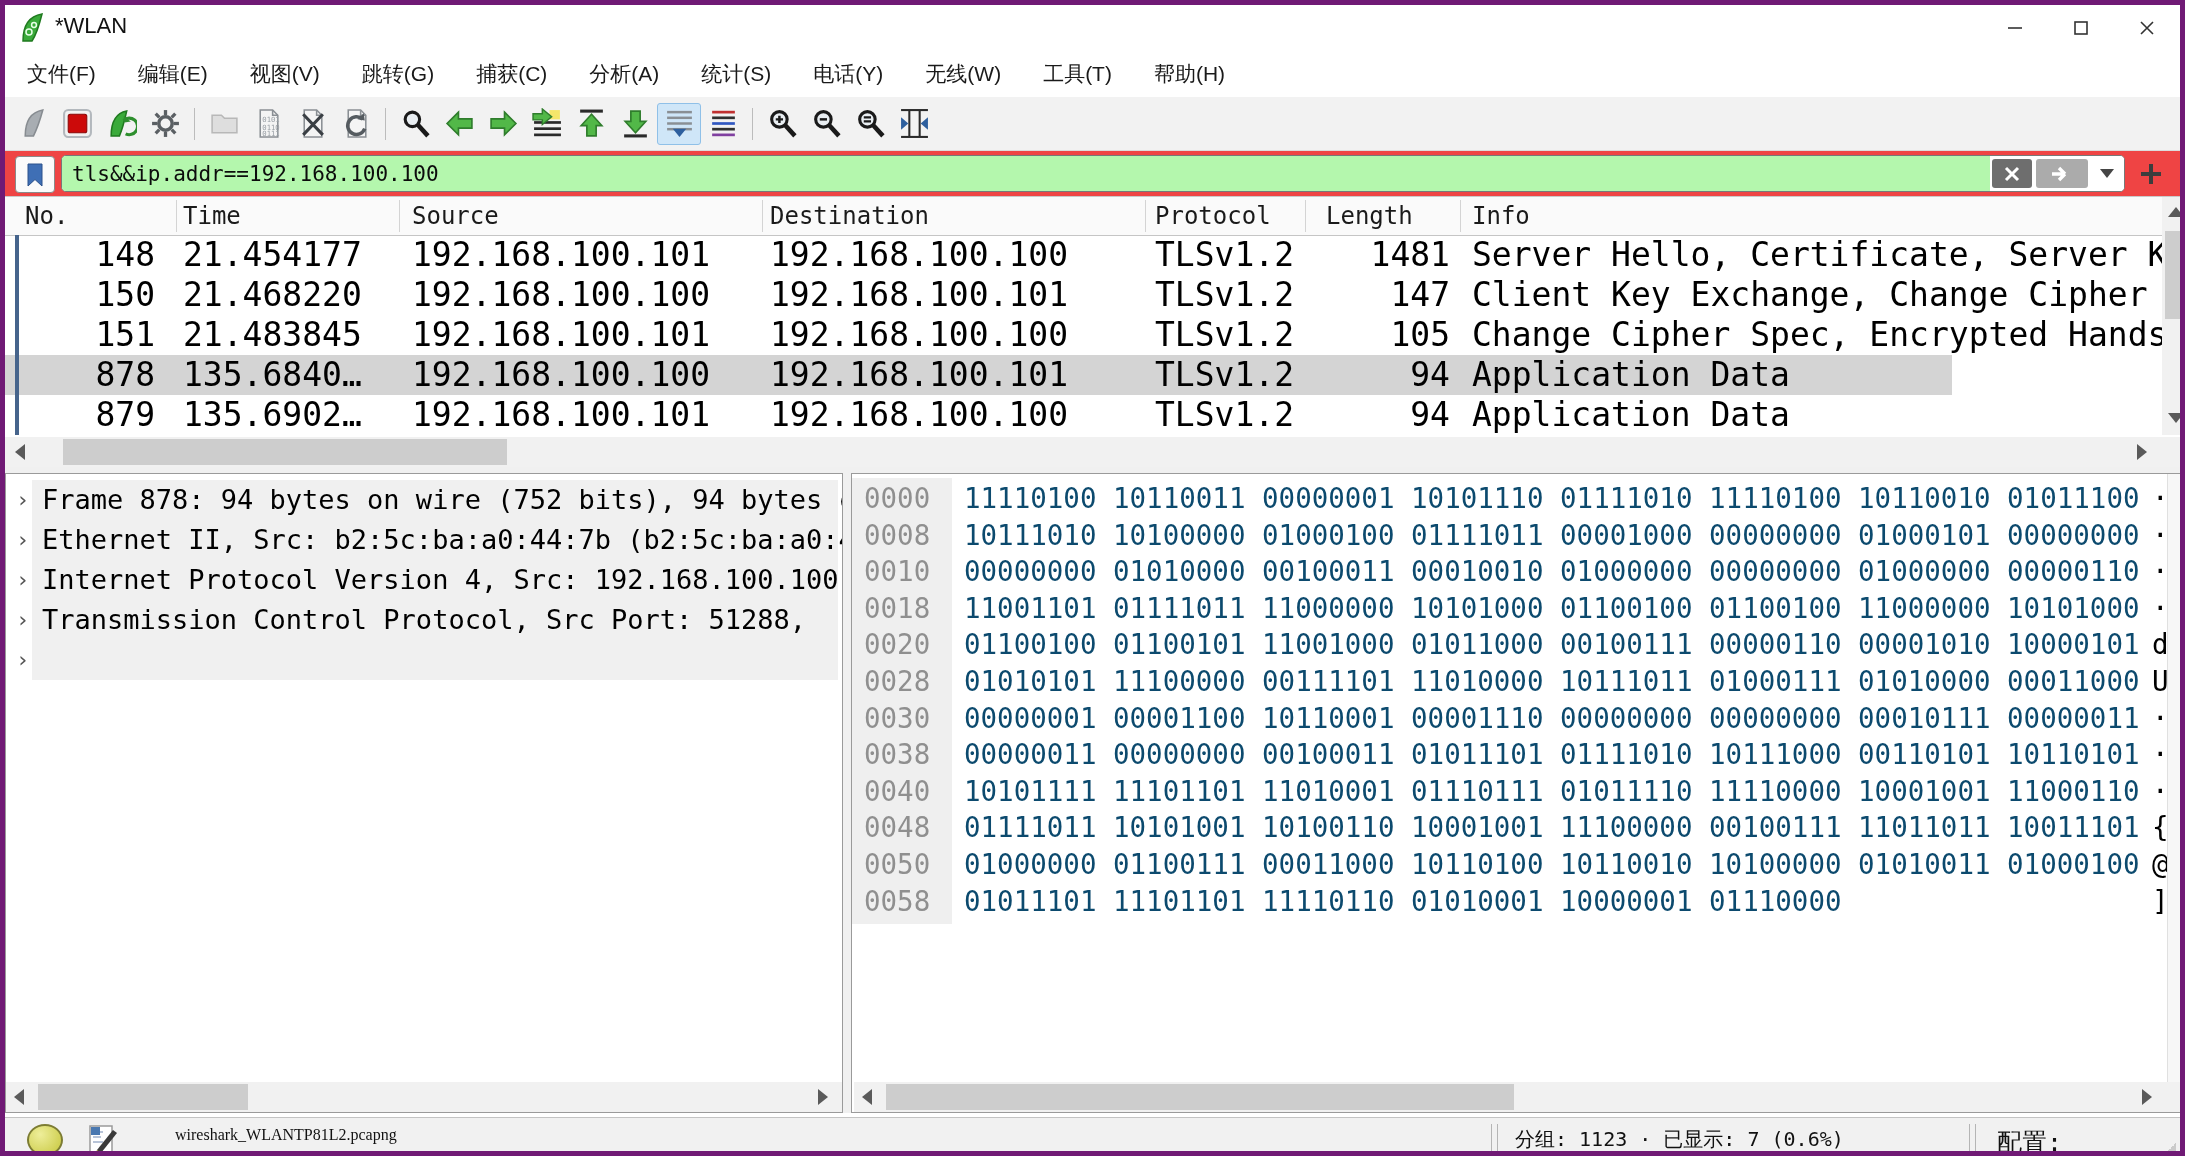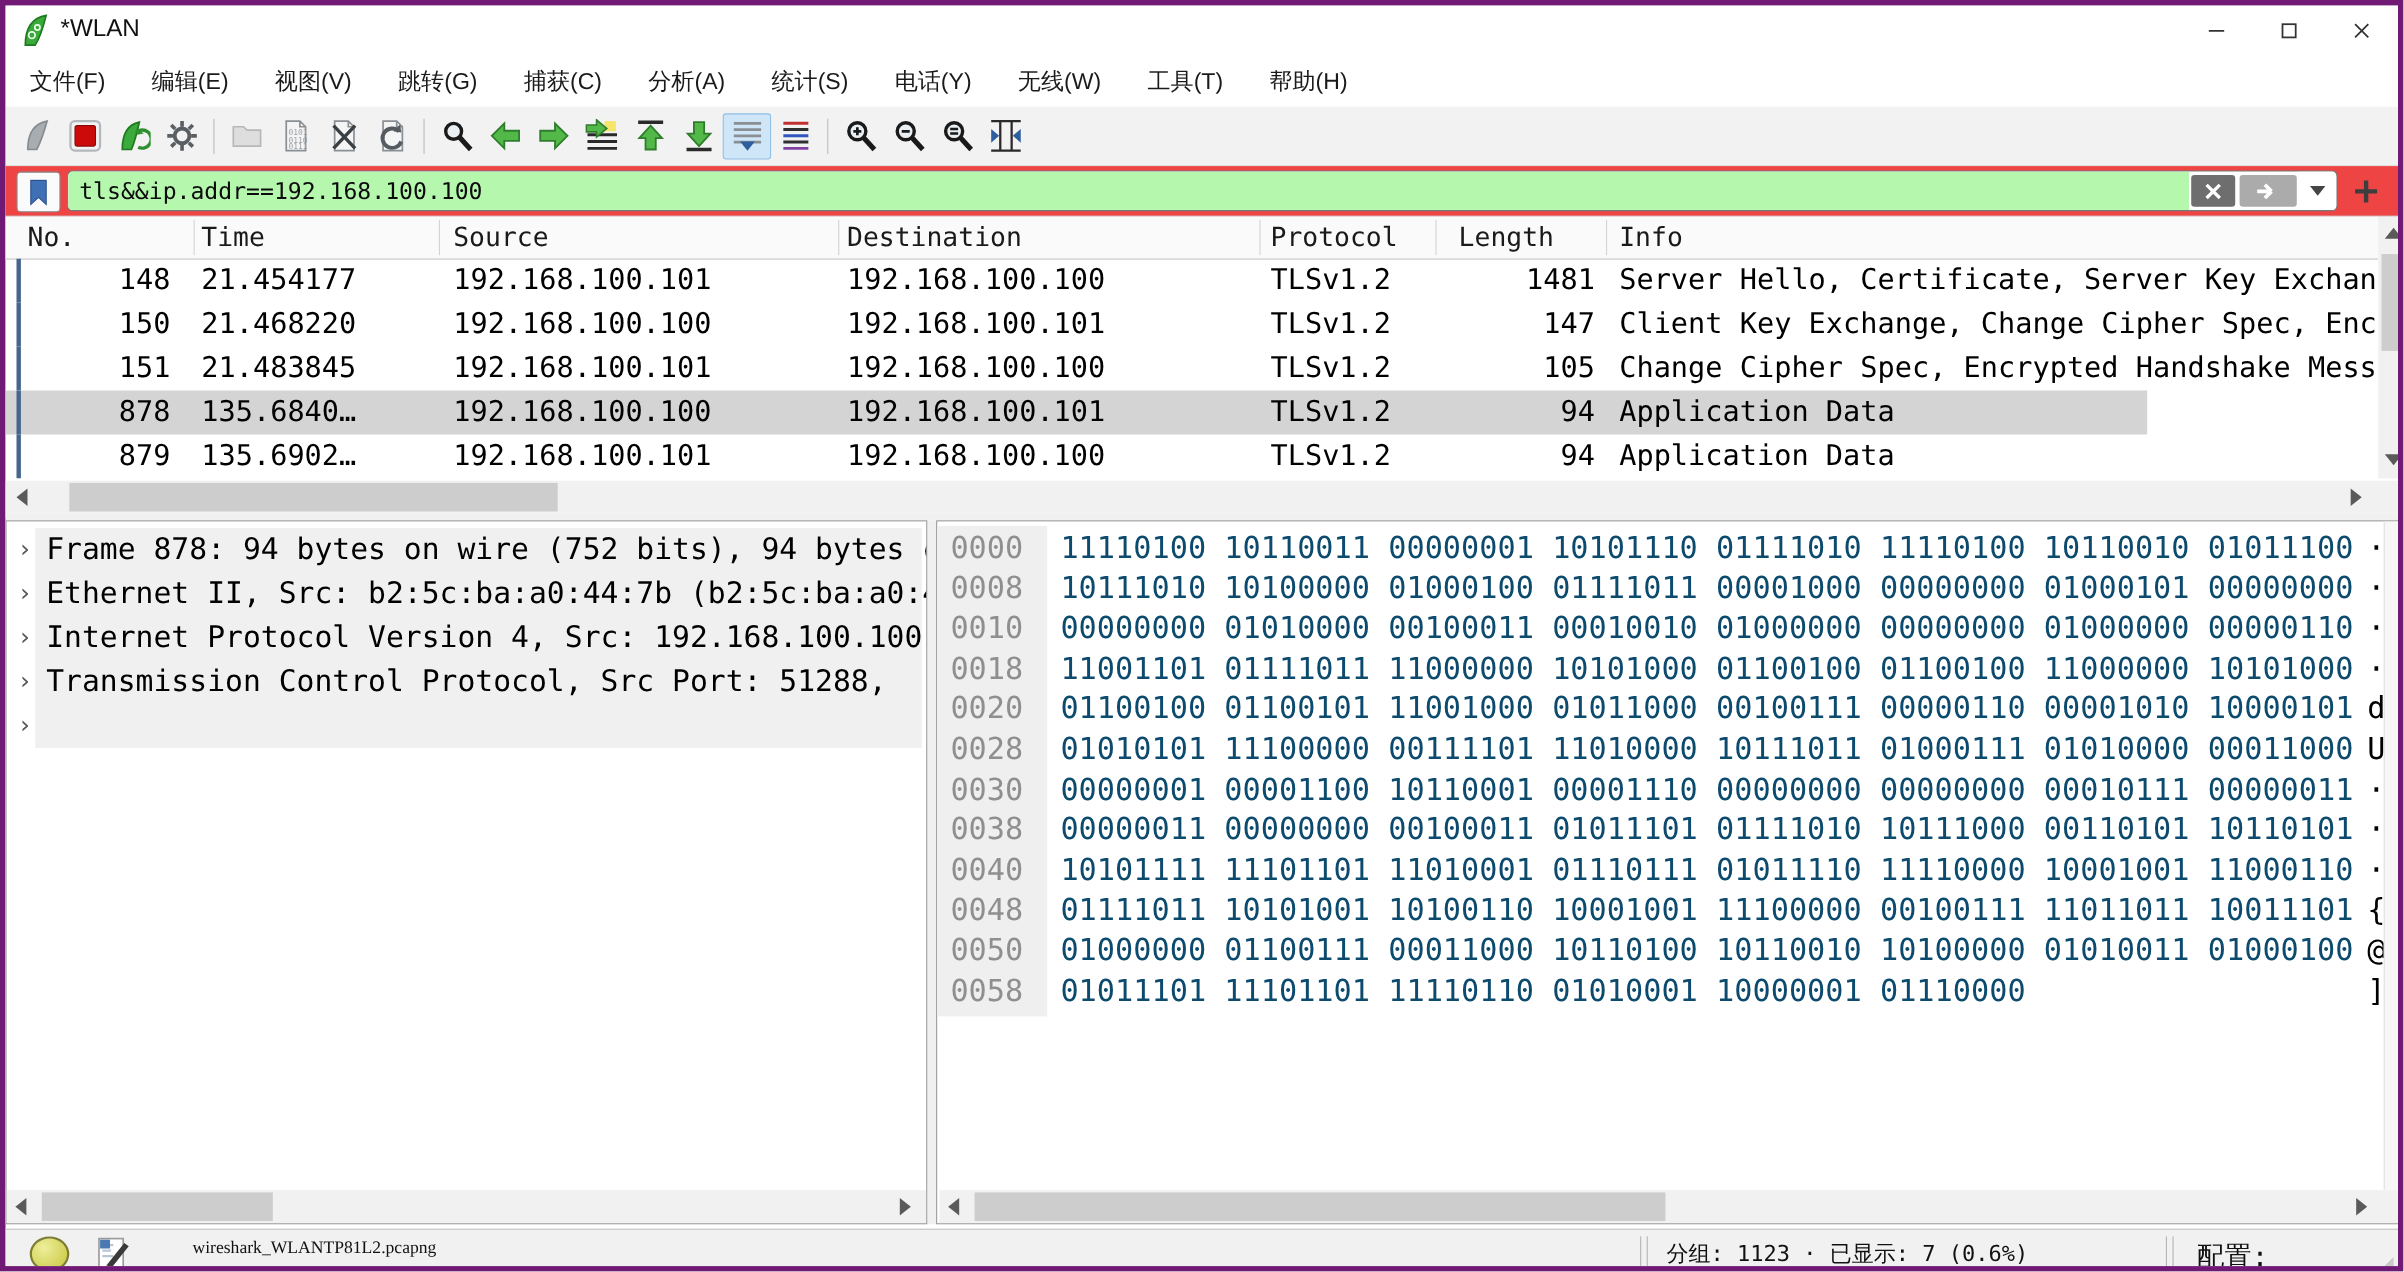--- a/index.html
+++ b/index.html
@@ -44,21 +44,21 @@
   #filter-add{position:absolute;left:2130px;top:8px;width:32px;height:30px;
               display:flex;align-items:center;justify-content:center;}
 
   
   #packet-list{position:absolute;left:0;top:192px;width:100%;height:274px;background:#ffffff;}
   #pl-header{position:absolute;left:0;top:0;width:2157px;height:38px;background:#fafafa;
              border-bottom:1px solid #c5c5c5;font-size:24px;color:#1a1a1a;overflow:hidden;}
   .pl-h{position:absolute;top:5px;font-family:"DejaVu Sans Mono",monospace;}
   .pl-sep{position:absolute;top:3px;width:1px;height:32px;background:#d4d4d4;}
   #pl-rows{position:absolute;left:0;top:38px;width:2157px;height:200px;overflow:hidden;}
-  .prow{position:absolute;left:0;width:1947px;height:40px;font-size:26px;color:#000;
+  .prow{position:absolute;left:0;width:1947px;height:40px;font-size:33px;color:#000;
         font-family:"DejaVu Sans Mono",monospace;line-height:40px;white-space:nowrap;}
   .prow.selected{background:#d4d4d4;}
   .pc{position:absolute;top:0;overflow:hidden;}
   .c-no{left:0;width:150px;text-align:right;}
   .c-time{left:178px;width:224px;}
   .c-src{left:407px;width:350px;}
   .c-dst{left:765px;width:370px;}
   .c-proto{left:1150px;width:150px;}
   .c-len{left:1300px;width:145px;text-align:right;}
   .c-info{left:1467px;width:690px;}

